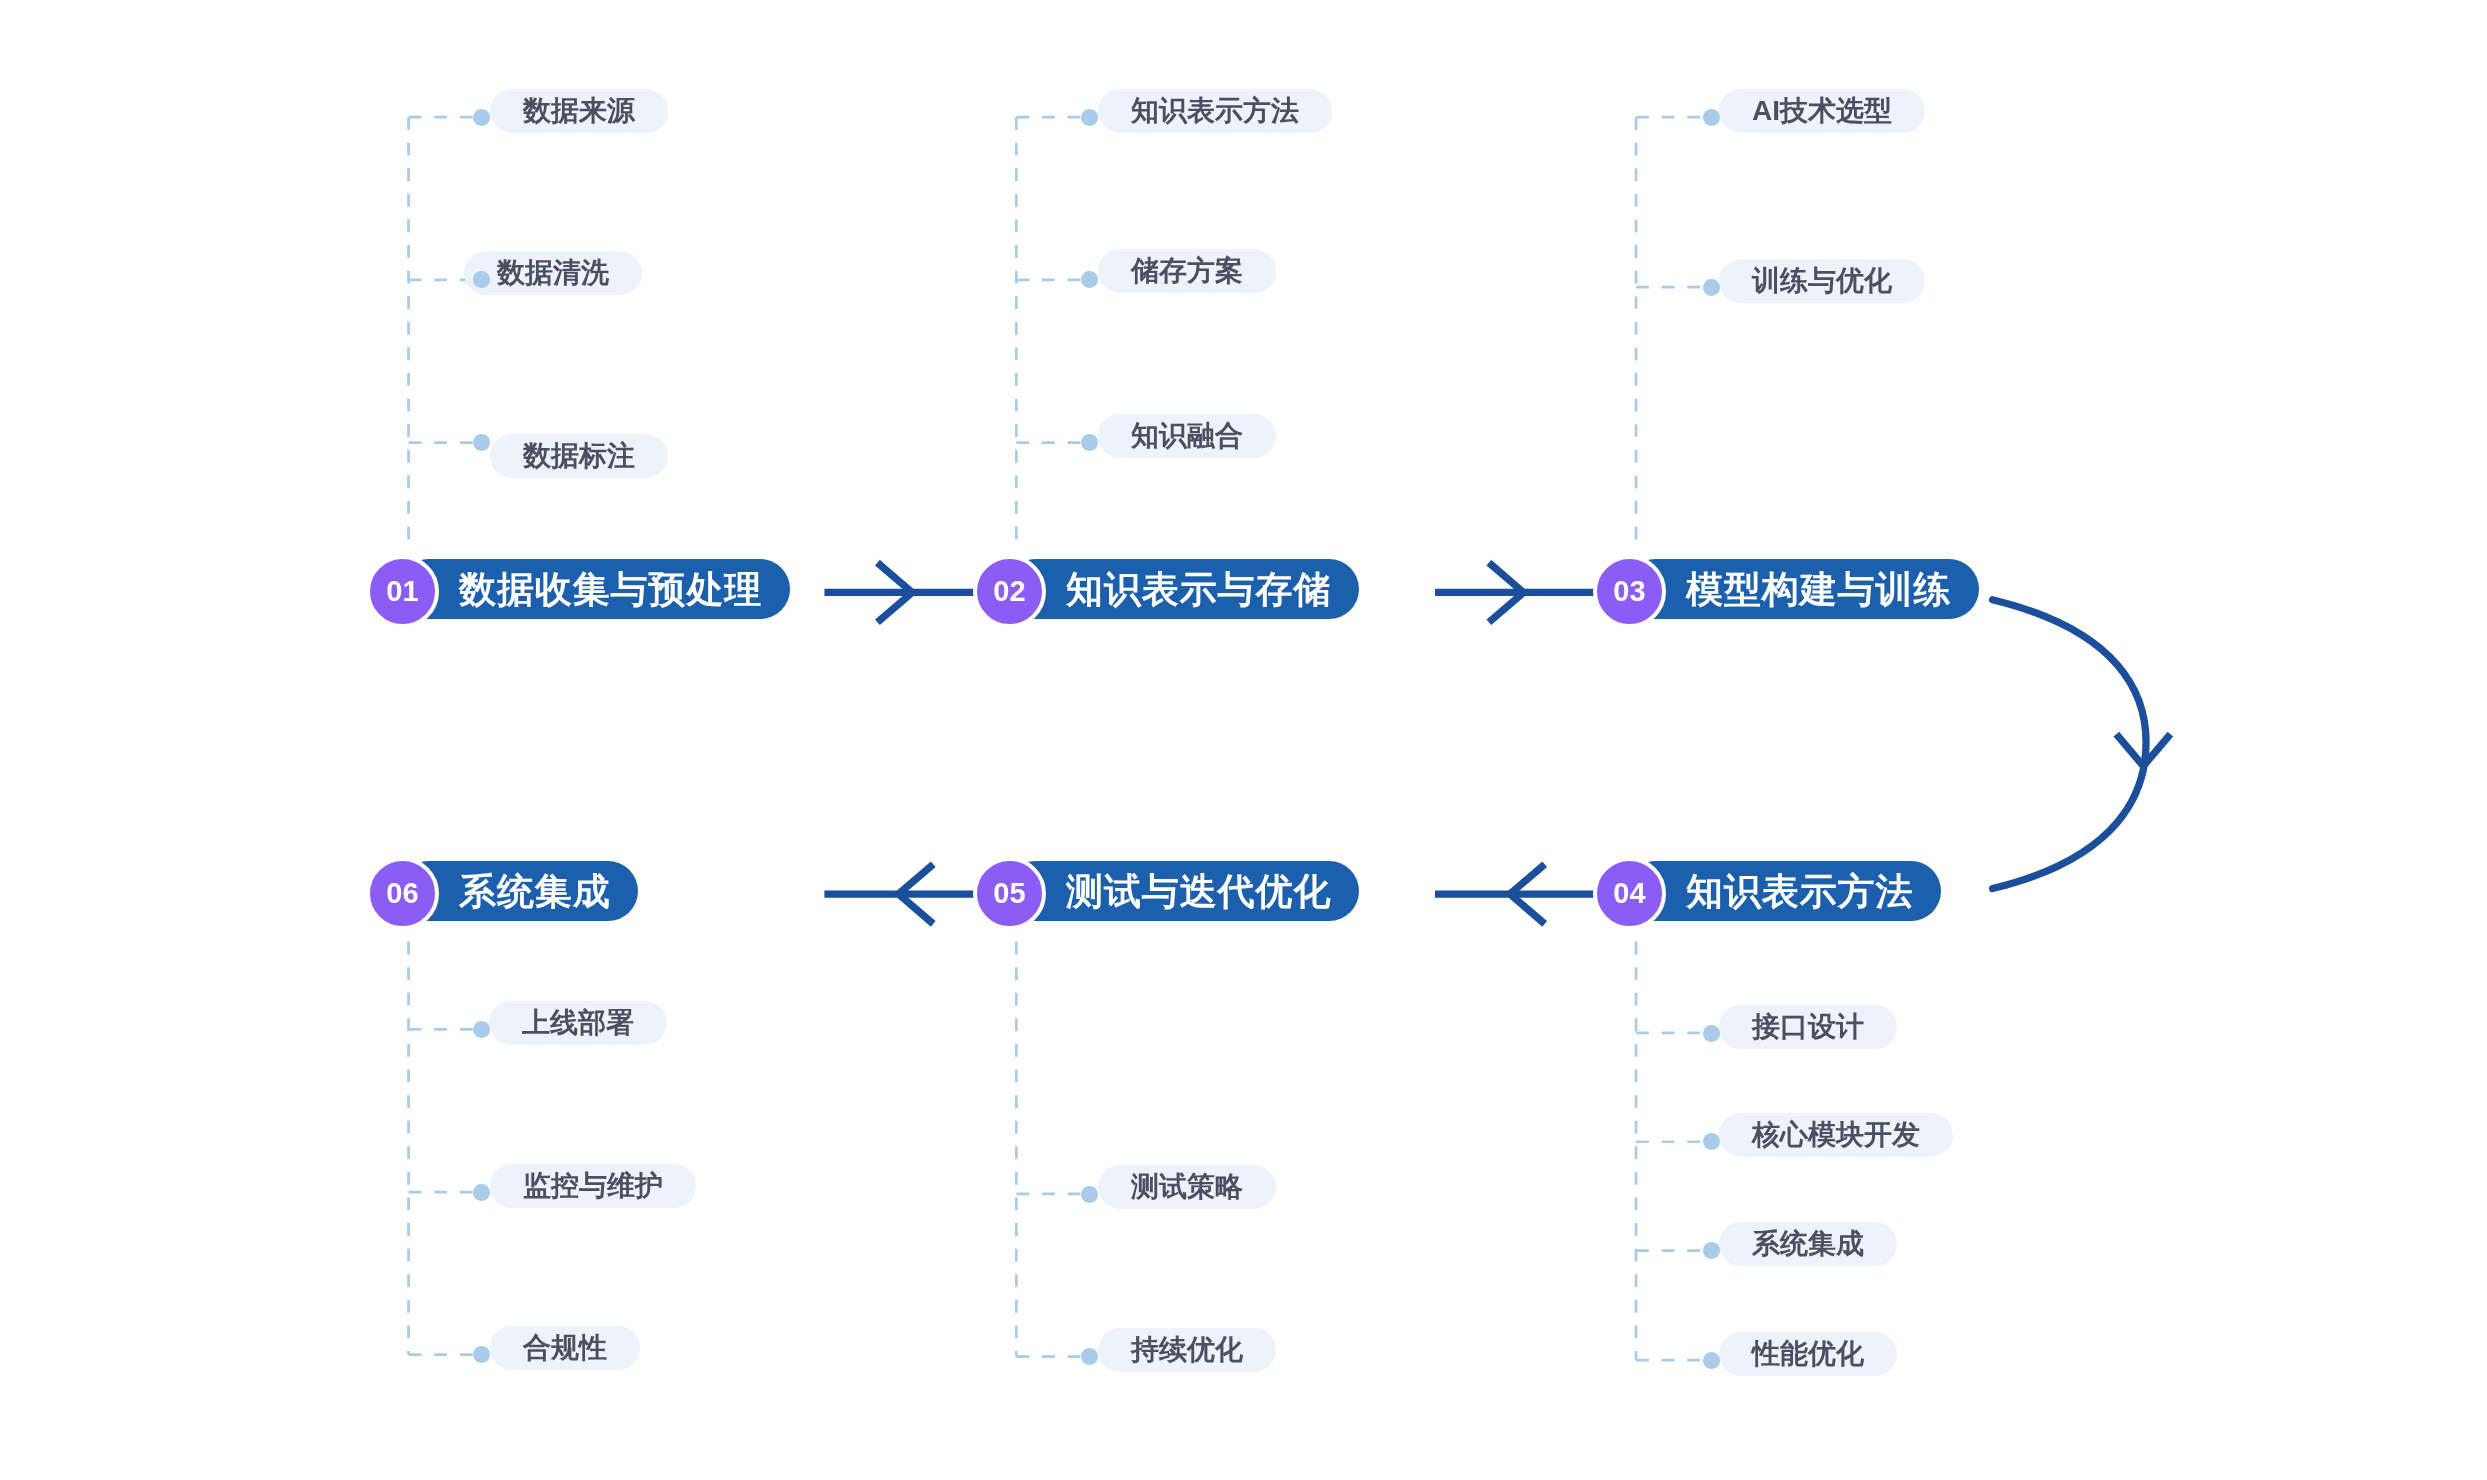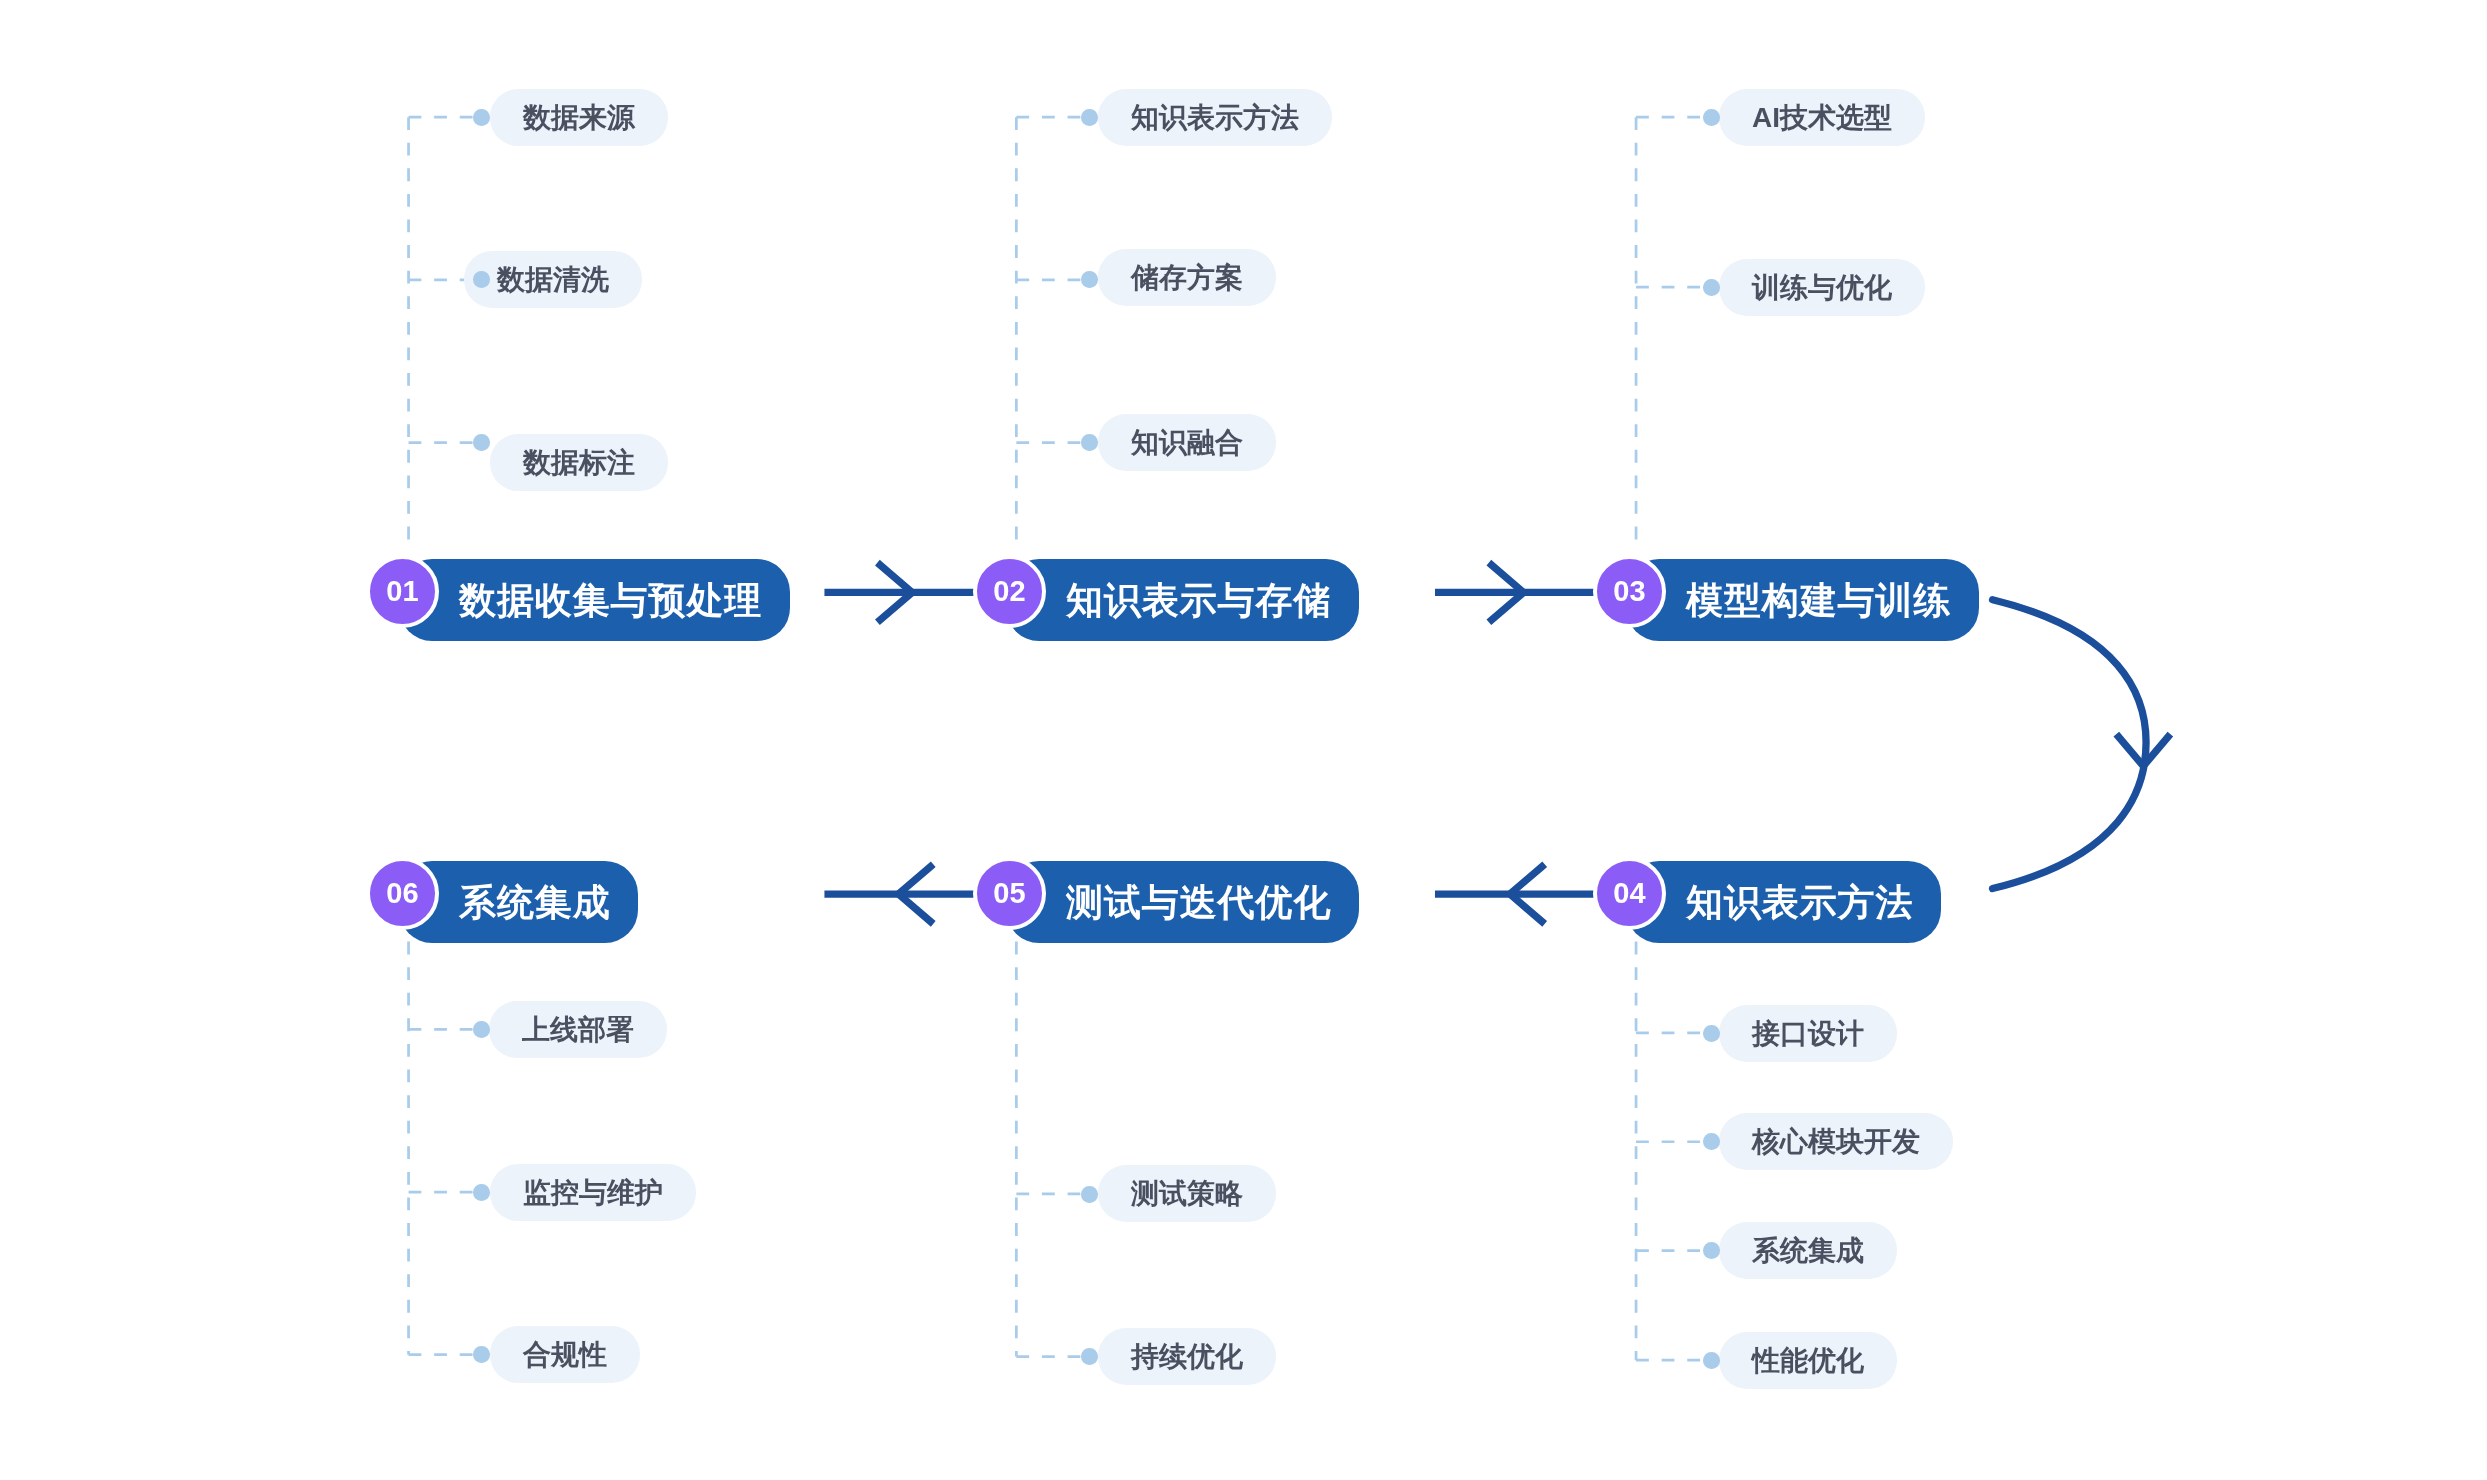--- a/index.html
+++ b/index.html
@@ -16,21 +16,21 @@
   #wires{position:absolute;left:0;top:0;width:2487px;height:1481px;pointer-events:none;}
 
   
   .stage-node{
     position:absolute;
     height:66px;
     display:flex;align-items:center;
   }
   .stage-bar{
     position:absolute;left:33px;top:0;
-    height:82px;
+    height:60px;
     background:#1B5FAD;
     border-radius:33px;
     display:flex;align-items:center;
     padding-left:60px;padding-right:27.4px;
     box-sizing:border-box;
     white-space:nowrap;
   }
   .stage-title{
     color:#ffffff;
     font-size:37px;
@@ -48,21 +48,21 @@
     display:flex;align-items:center;justify-content:center;
     color:#ffffff;
     font-size:29px;
     font-weight:bold;
     z-index:3;
   }
 
   
   .leaf{
     position:absolute;
-    height:57px;
+    height:44px;
     background:#EDF3FB;
     border-radius:28px;
     display:flex;align-items:center;justify-content:center;
     padding:0 33px;
     box-sizing:border-box;
     white-space:nowrap;
   }
   .leaf-label{
     color:#4A5060;
     font-size:28px;

